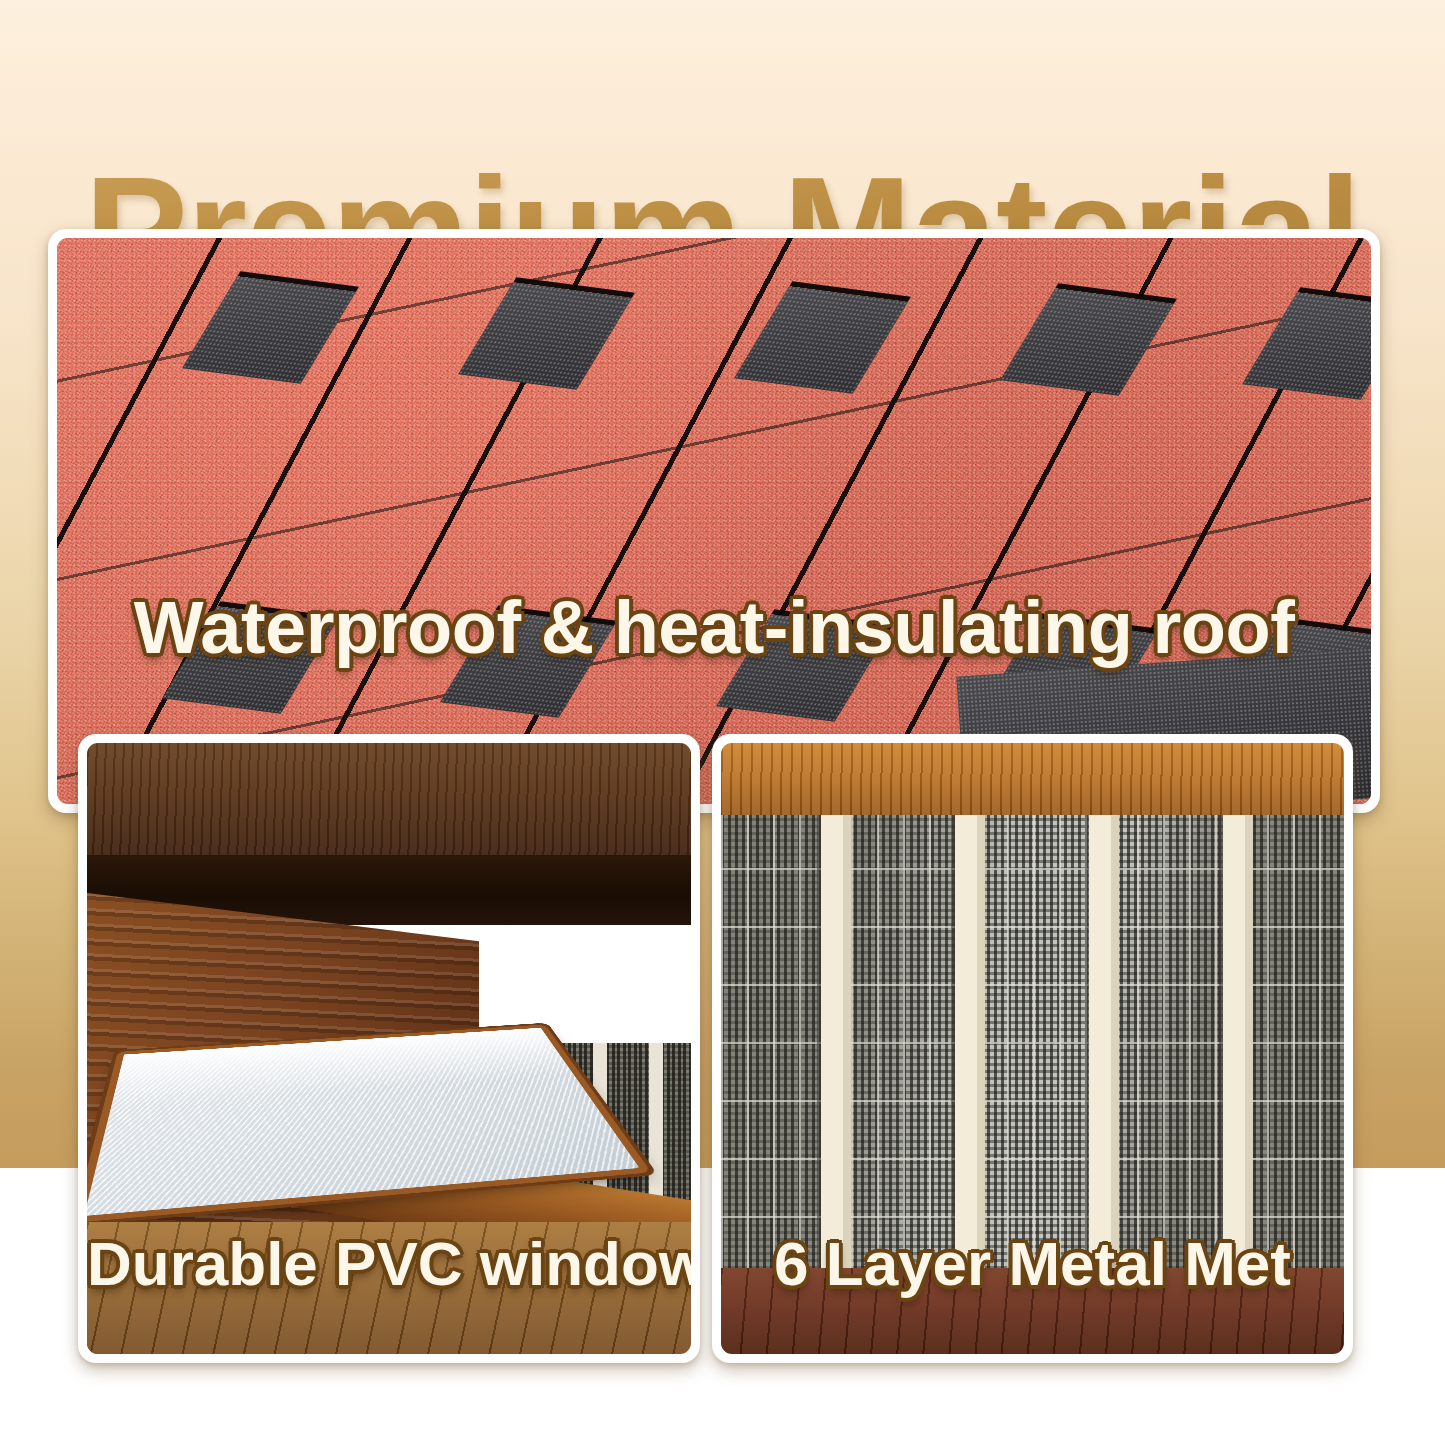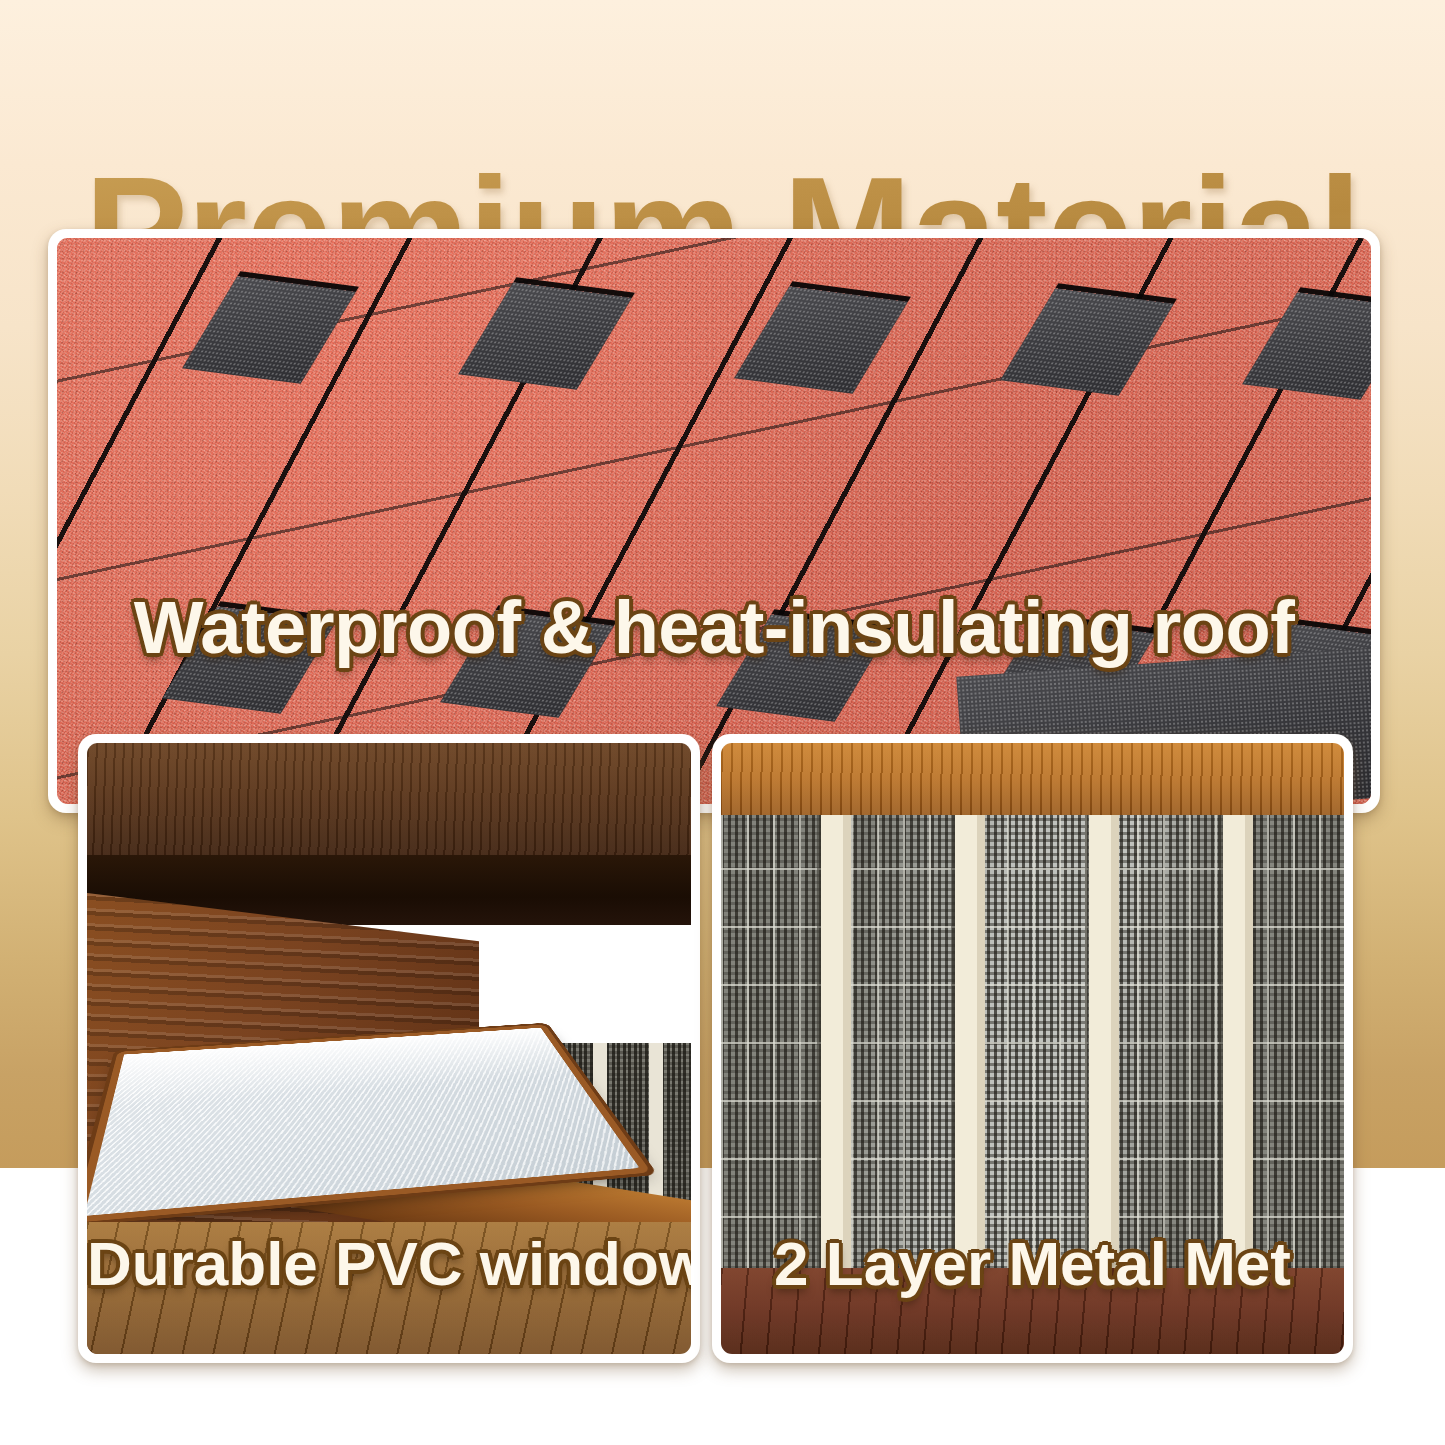--- a/index.html
+++ b/index.html
@@ -260,17 +260,17 @@
     </div>
   </div>
 
   <div class="card" id="card-mesh">
     <div class="inner">
       <div class="railtop"></div>
       <div class="meshfield"></div>
       <div class="meshbars"></div>
       <div class="meshfloor"></div>
 
-      <div class="caption" id="cap-mesh">2 Layer Metal Met</div>
+      <div class="caption" id="cap-mesh">6 Layer Metal Met</div>
     </div>
   </div>
 
 </div>
 
 </body></html>

